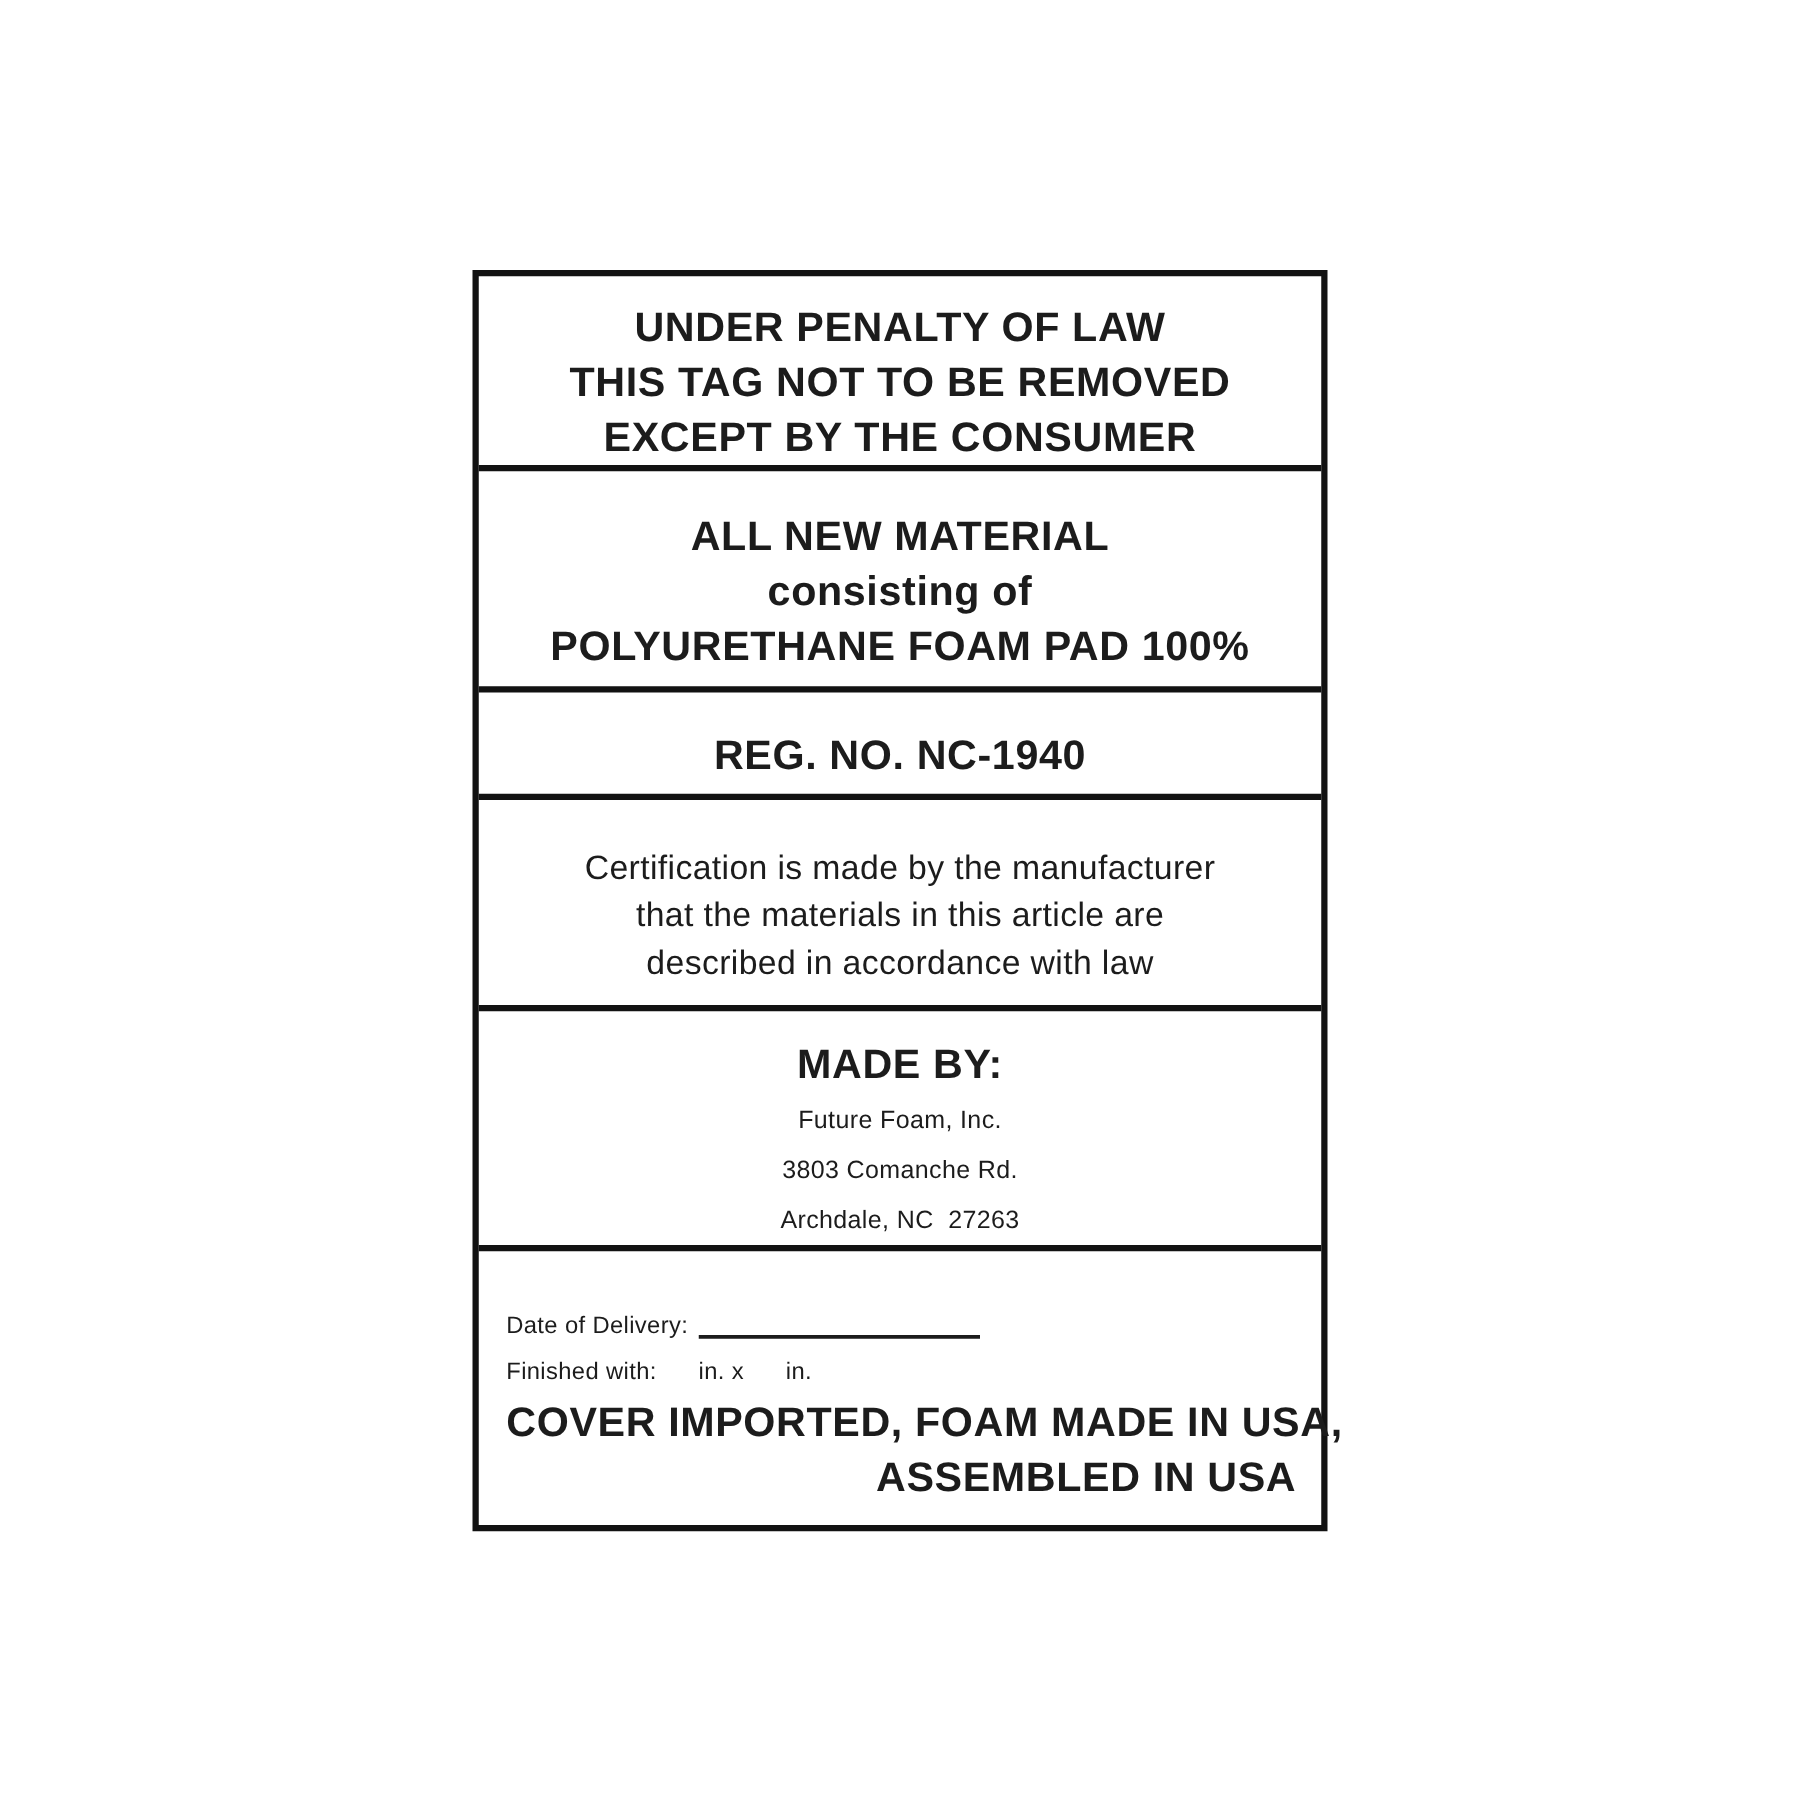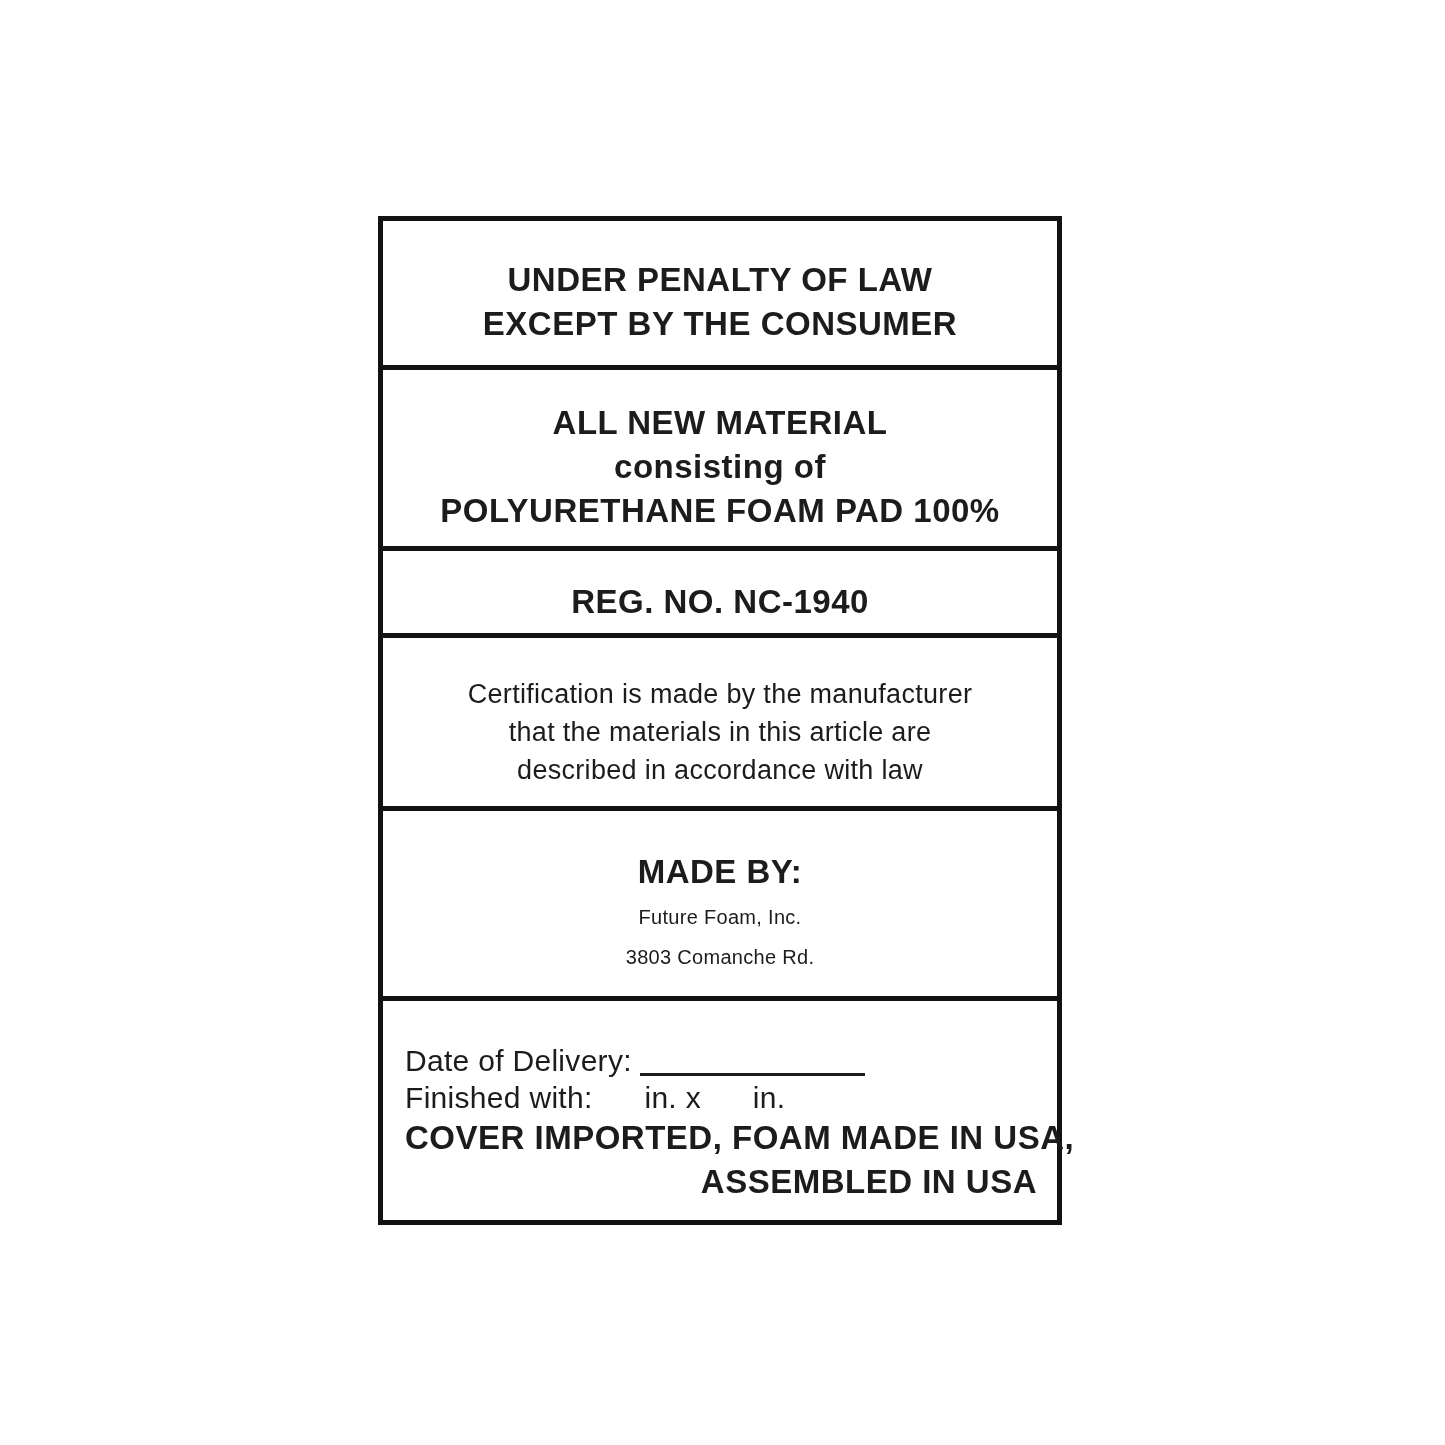--- a/index.html
+++ b/index.html
@@ -67,21 +67,21 @@
     white-space: pre;
   }
   .madeby-heading {
     font-size: 33px;
     font-weight: bold;
     line-height: 46px;
     letter-spacing: 0.5px;
     margin-bottom: 2px;
   }
   .detail-line {
-    font-size: 30px;
+    font-size: 19px;
     line-height: 37px;
     letter-spacing: 0.3px;
     white-space: pre;
   }
   .blank-line {
     display: inline-block;
     width: 225px;
     height: 26px;
     border-bottom: 3px solid #1c1c1c;
     vertical-align: -5px;
@@ -95,20 +95,21 @@
   }
 </style>
 </head>
 <body>
 
 <div class="page">
   <div class="law-label">
 
     <div class="section sec-penalty">
       <div class="h-bold">UNDER PENALTY OF LAW</div>
+      <div class="h-bold">THIS TAG NOT TO BE REMOVED</div>
       <div class="h-bold">EXCEPT BY THE CONSUMER</div>
     </div>
 
     <div class="section sec-material">
       <div class="h-bold">ALL NEW MATERIAL</div>
       <div class="h-bold">consisting of</div>
       <div class="h-bold">POLYURETHANE FOAM PAD 100%</div>
     </div>
 
     <div class="section sec-reg">
@@ -118,20 +119,21 @@
     <div class="section sec-cert">
       <div class="body-text">Certification is made by the manufacturer</div>
       <div class="body-text">that the materials in this article are</div>
       <div class="body-text">described in accordance with law</div>
     </div>
 
     <div class="section sec-madeby">
       <div class="madeby-heading">MADE BY:</div>
       <div class="addr">Future Foam, Inc.</div>
       <div class="addr">3803 Comanche Rd.</div>
+      <div class="addr">Archdale, NC  27263</div>
     </div>
 
     <div class="section sec-details">
       <div class="detail-line"><span>Date of Delivery:</span><span class="blank-line"></span></div>
       <div class="detail-line">Finished with:      in. x      in.</div>
 
       <div class="origin-block">
         <div class="h-bold">COVER IMPORTED, FOAM MADE IN USA,</div>
         <div class="h-bold">ASSEMBLED IN USA</div>
       </div>

